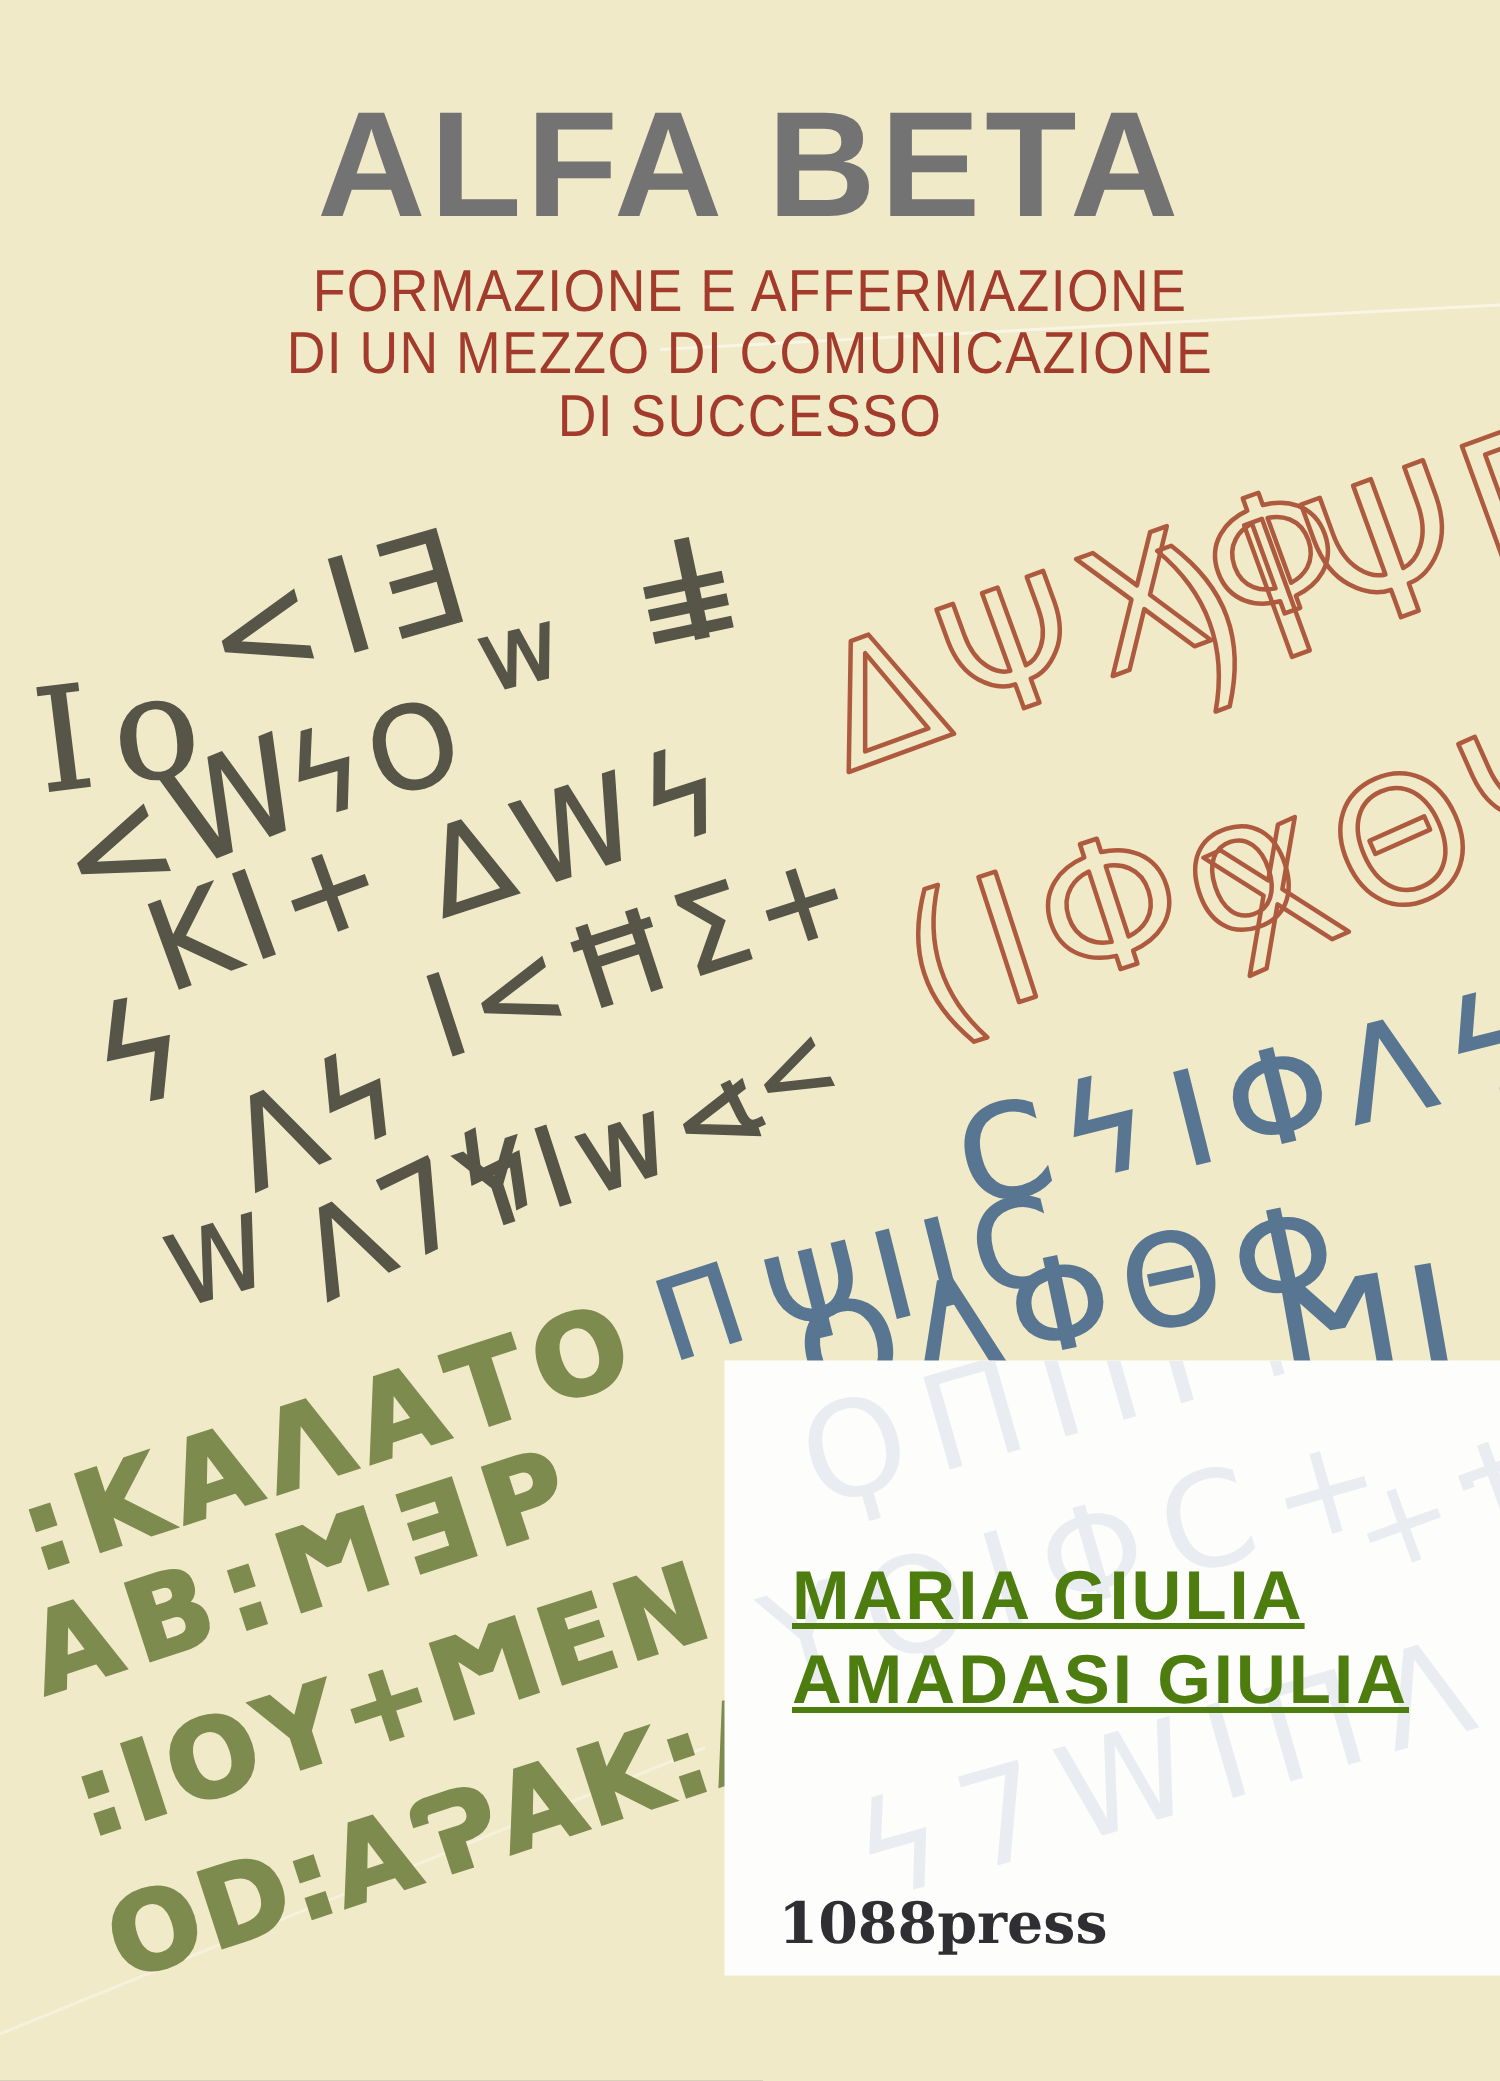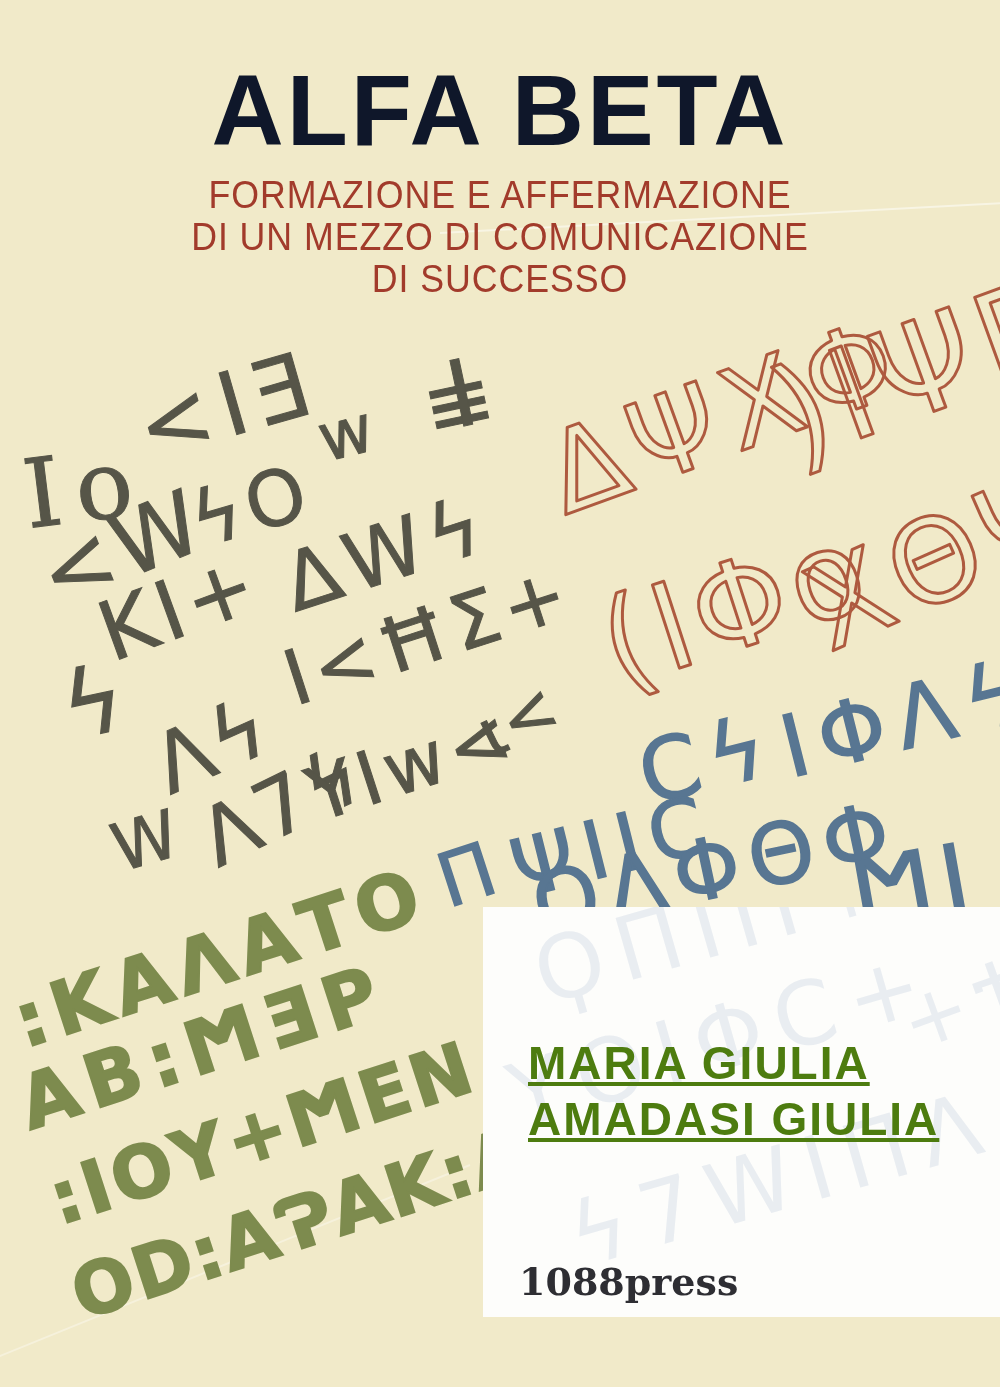--- a/index.html
+++ b/index.html
@@ -73,21 +73,21 @@
         <text transform="translate(540 935) rotate(-12)" font-size="84" font-family="DejaVu Sans, sans-serif" letter-spacing="10" fill="#587692" stroke="#587692" stroke-width="1.5">ϘΛΦΘΦ</text>
         <text transform="translate(858 930) rotate(-10)" font-size="95" font-family="DejaVu Sans, sans-serif" letter-spacing="8" fill="#587692" stroke="#587692" stroke-width="1.5">ϺΙ</text>
         <text transform="translate(25 1048) rotate(-18)" font-size="74" font-family="DejaVu Sans, sans-serif" letter-spacing="8" font-weight="bold" fill="#7d8b4e" stroke="#7d8b4e" stroke-width="2">:ΚΑΛΑΤΟ</text>
         <text transform="translate(30 1130) rotate(-18)" font-size="74" font-family="DejaVu Sans, sans-serif" letter-spacing="10" font-weight="bold" fill="#7d8b4e" stroke="#7d8b4e" stroke-width="2">ΑΒ:ϺƎΡ</text>
         <text transform="translate(60 1225) rotate(-18)" font-size="72" font-family="DejaVu Sans, sans-serif" letter-spacing="4" font-weight="bold" fill="#7d8b4e" stroke="#7d8b4e" stroke-width="2">:ΙΟΥ+ϺΕΝ</text>
         <text transform="translate(82 1320) rotate(-18)" font-size="72" font-family="DejaVu Sans, sans-serif" letter-spacing="2" font-weight="bold" fill="#7d8b4e" stroke="#7d8b4e" stroke-width="2">ΟD:ΑɁΑΚ:Α</text>
       </g>
   </svg>
 
   <div class="title-block">
-    <div class="title" style="color: #0f172a;">ALFA BETA</div>
+    <div class="title" style="color: #737373;">ALFA BETA</div>
     <div class="subtitle" style="color: rgb(162, 59, 43);">
       <div>FORMAZIONE E AFFERMAZIONE</div>
       <div>DI UN MEZZO DI COMUNICAZIONE</div>
       <div>DI SUCCESSO</div>
     </div>
   </div>
 
   <div class="panel" style="background: rgb(253, 253, 251);">
     <svg class="panel-glyphs" viewBox="0 0 517 410" xmlns="http://www.w3.org/2000/svg">
       <g id="panel-glyph-group">

